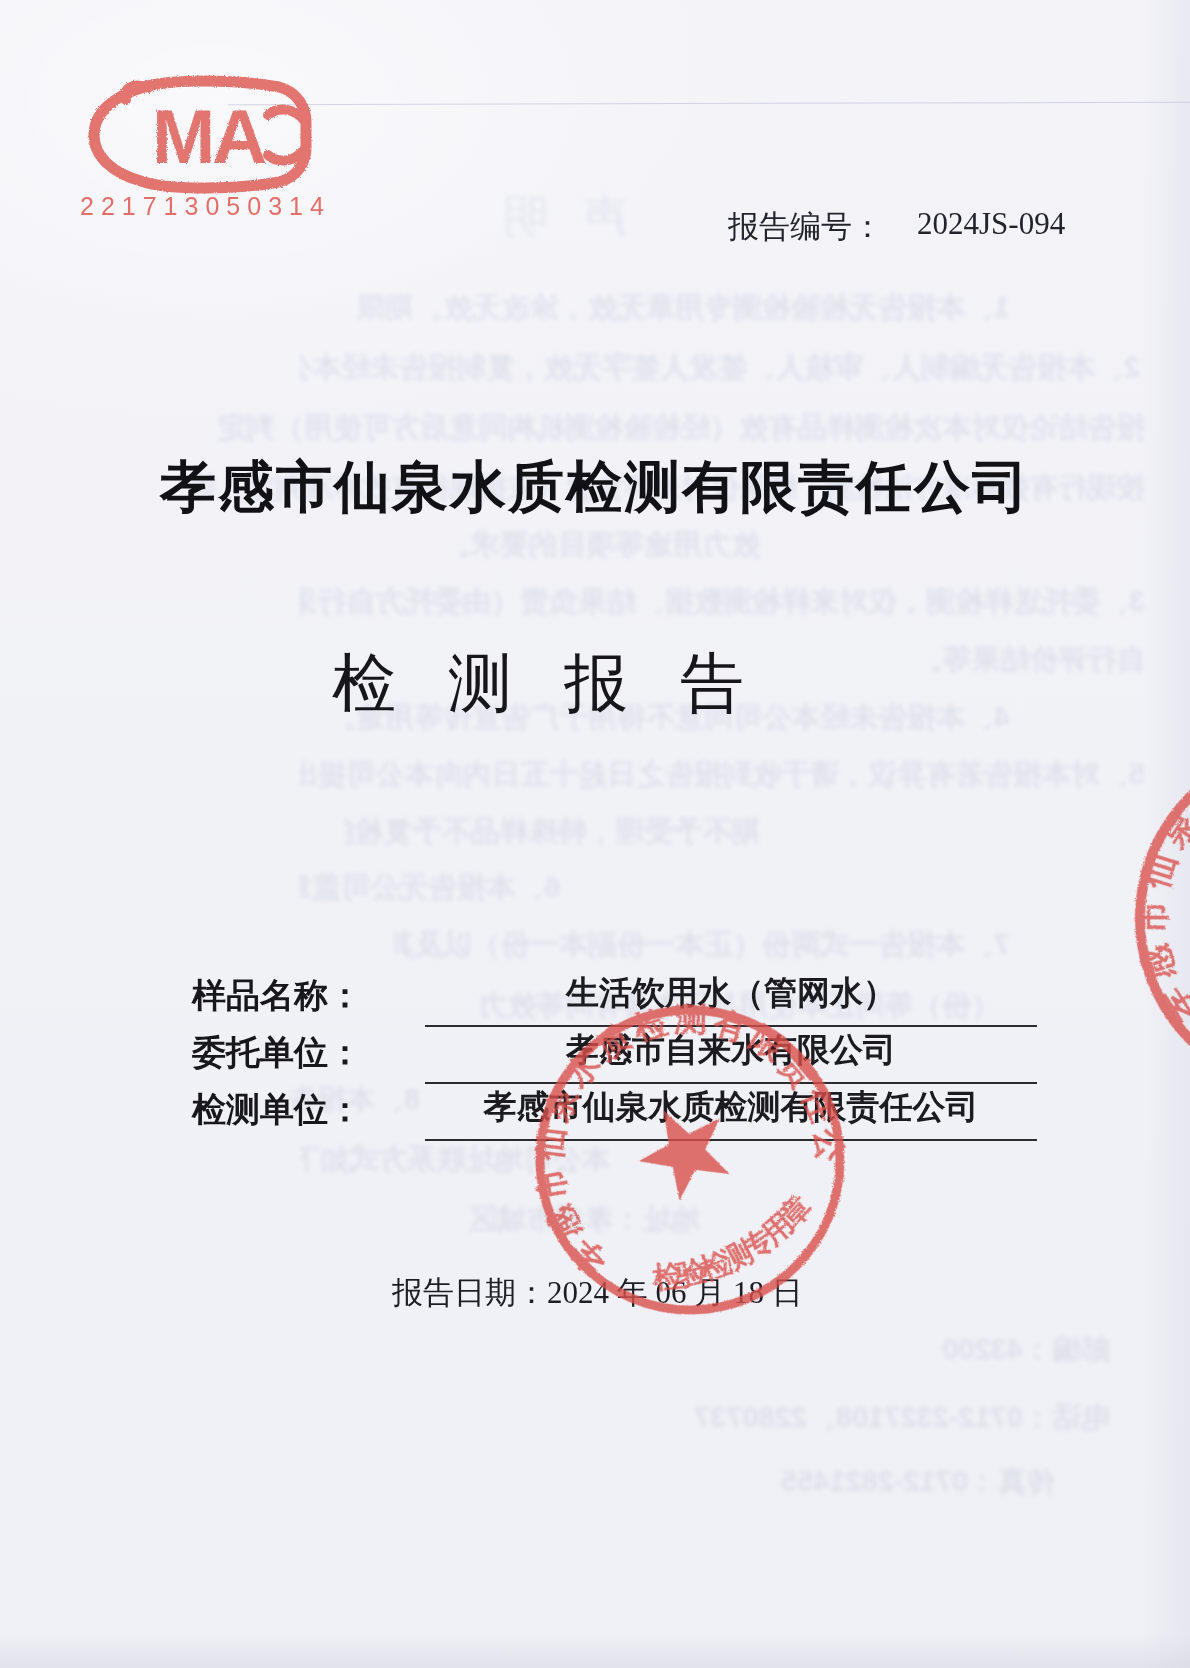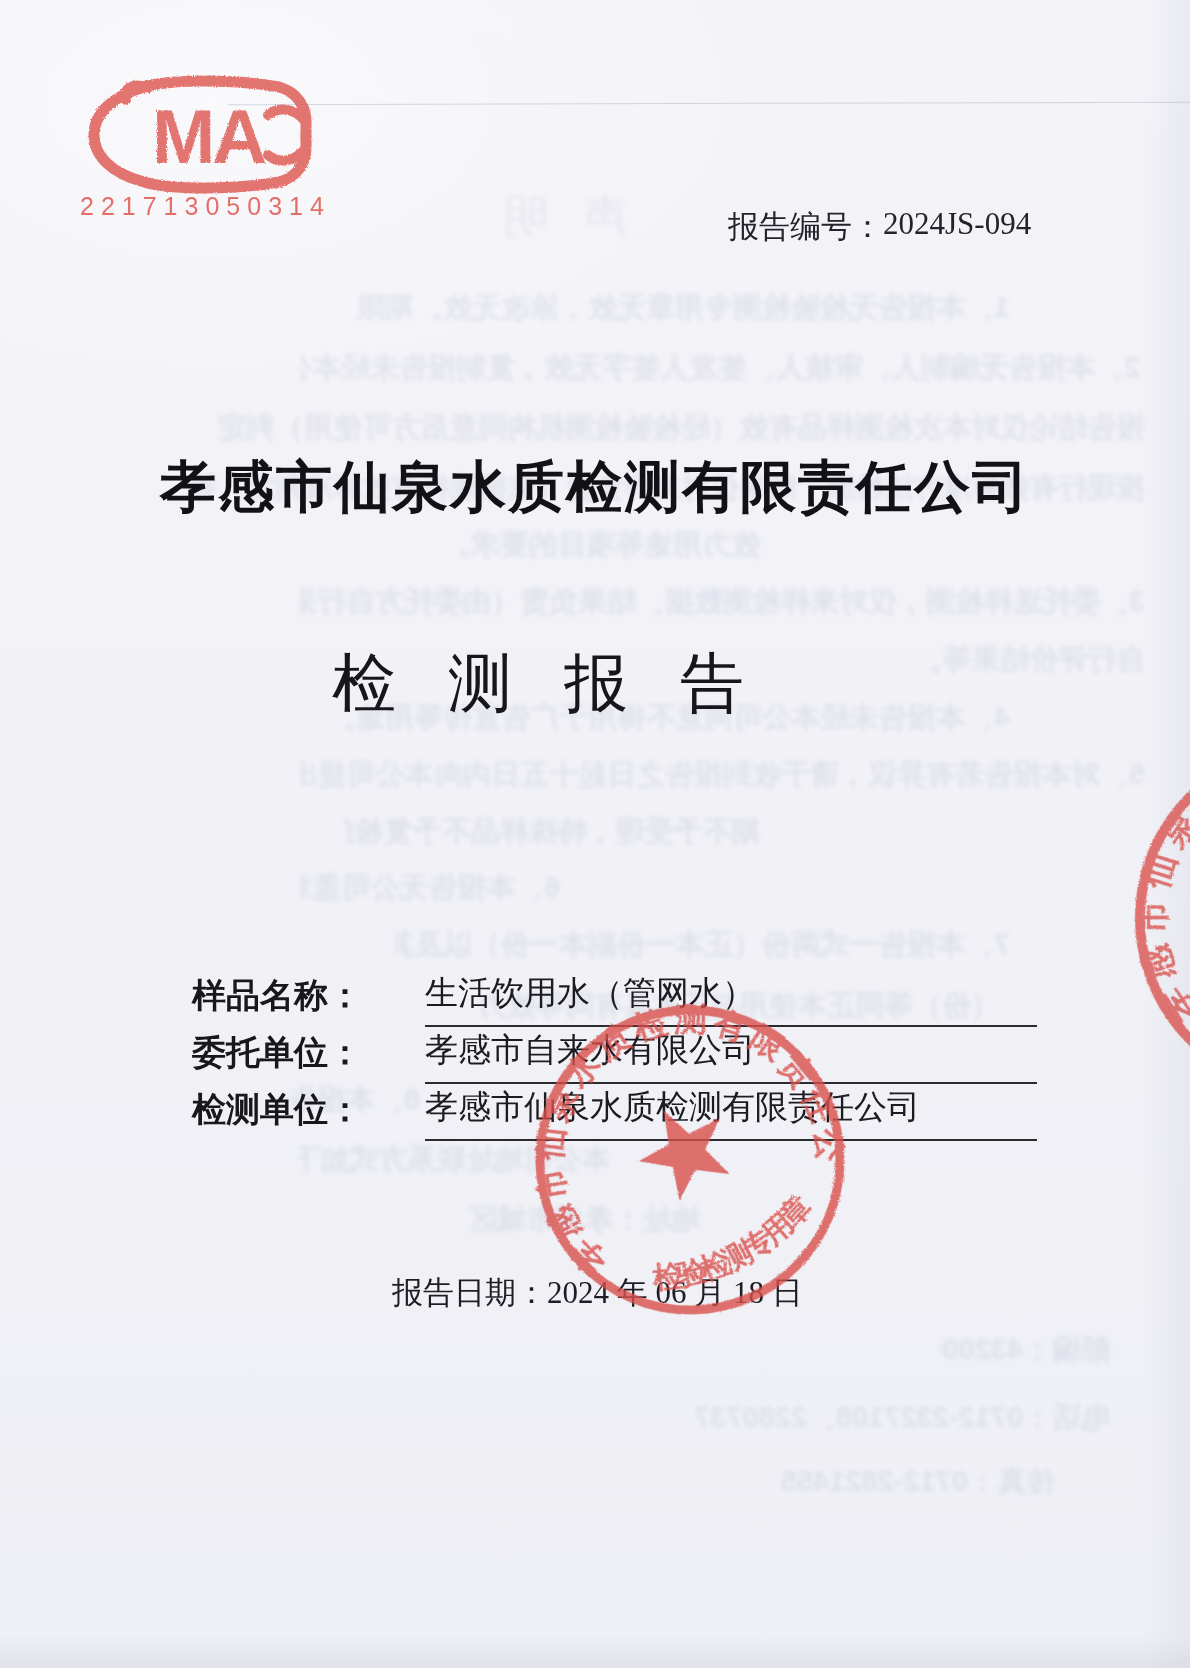--- a/index.html
+++ b/index.html
@@ -10,30 +10,30 @@
           radial-gradient(ellipse 900px 520px at 18% 6%, rgba(255,255,255,.55), rgba(255,255,255,0) 65%),
           linear-gradient(to left, rgba(205,207,222,.28), rgba(205,207,222,0) 4%),
           linear-gradient(to top, rgba(198,200,214,.35), rgba(198,200,214,0) 2%),
           linear-gradient(#f3f3f8,#eff0f5);}
   .crease{position:absolute;height:1px;background:rgba(158,163,185,.40);transform:rotate(-.15deg);}
   
   .cma-wrap{position:absolute;left:82px;top:74px;width:232px;}
   .cma-no{position:absolute;left:80px;top:192px;font-size:25px;letter-spacing:7px;
           color:#e2635d;opacity:.92;white-space:nowrap;}
   
-  .report-no{position:absolute;left:728px;top:206px;display:flex;
+  .report-no{position:absolute;left:728px;top:206px;display:flex;gap:34px;
              font-family:"Liberation Serif","DejaVu Serif",serif;font-size:31px;color:#23232b;}
   .company{position:absolute;left:0;top:450px;width:1190px;text-align:center;
            font-size:56px;font-weight:bold;letter-spacing:2px;color:#121216;white-space:nowrap;}
   .title{position:absolute;left:332px;top:640px;font-family:"Liberation Serif","DejaVu Serif",serif;
          font-size:64px;color:#17171b;letter-spacing:52px;white-space:nowrap;}
   .fields{position:absolute;left:192px;top:970px;width:845px;}
   .frow{display:flex;align-items:flex-end;height:57px;}
   .flabel{width:175px;font-size:34px;font-weight:bold;color:#17171c;padding-bottom:8px;white-space:nowrap;}
-  .fval{flex:1;margin-left:58px;font-size:33px;font-weight:normal;color:#1b1b20;
+  .fval{flex:1;margin-left:58px;text-align:center;font-size:33px;font-weight:bold;color:#1b1b20;
         border-bottom:2px solid #2b2b30;padding-bottom:9px;white-space:nowrap;}
   .date-line{position:absolute;left:392px;top:1272px;display:flex;
              font-family:"Liberation Serif","DejaVu Serif",serif;font-size:31px;color:#1d1d24;white-space:nowrap;align-items:center;}
   
   .seal-main{position:absolute;left:525px;top:995px;width:330px;height:330px;}
   .seal-edge{position:absolute;left:1122px;top:728px;width:380px;height:380px;}
   
   .ghost{position:absolute;color:#6d78a2;opacity:.13;filter:blur(2px);
          transform:scaleX(-1);white-space:nowrap;overflow:hidden;font-size:29px;font-weight:bold;}
   .ghost-title{position:absolute;left:468px;top:186px;color:#707ba6;opacity:.12;filter:blur(2.5px);

